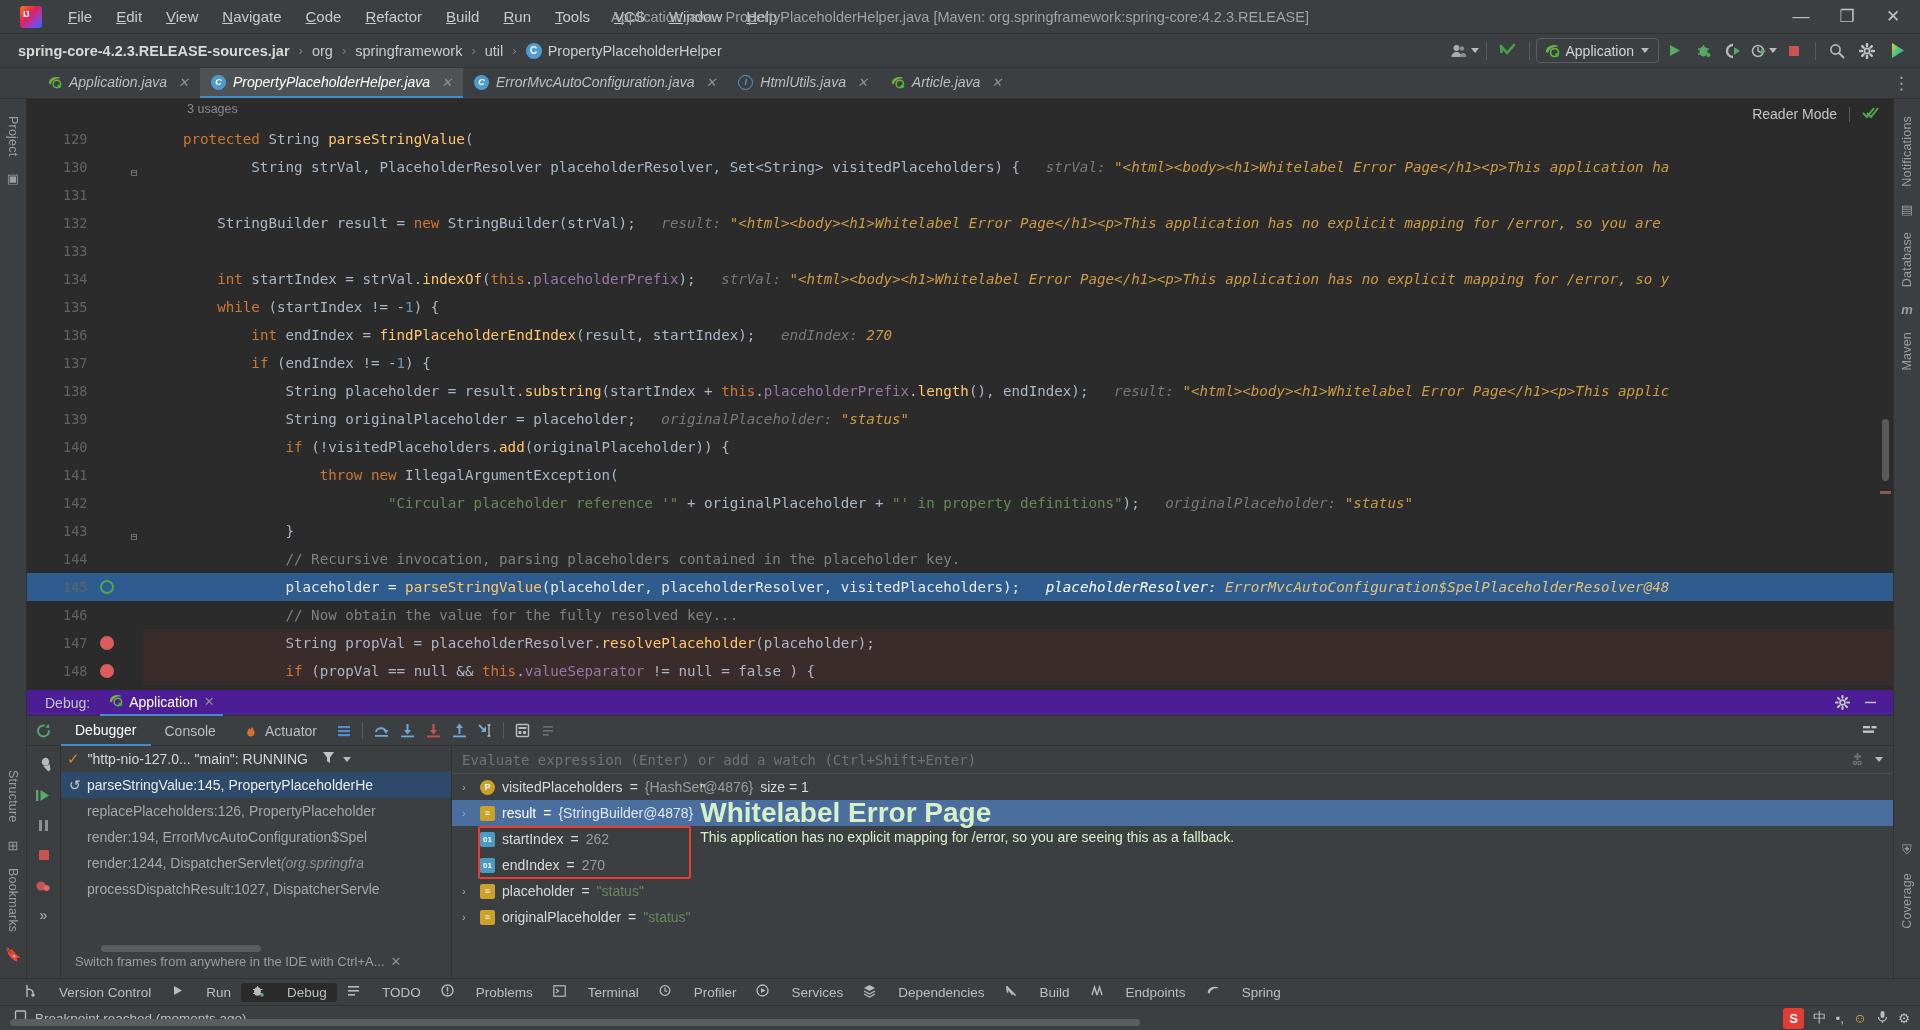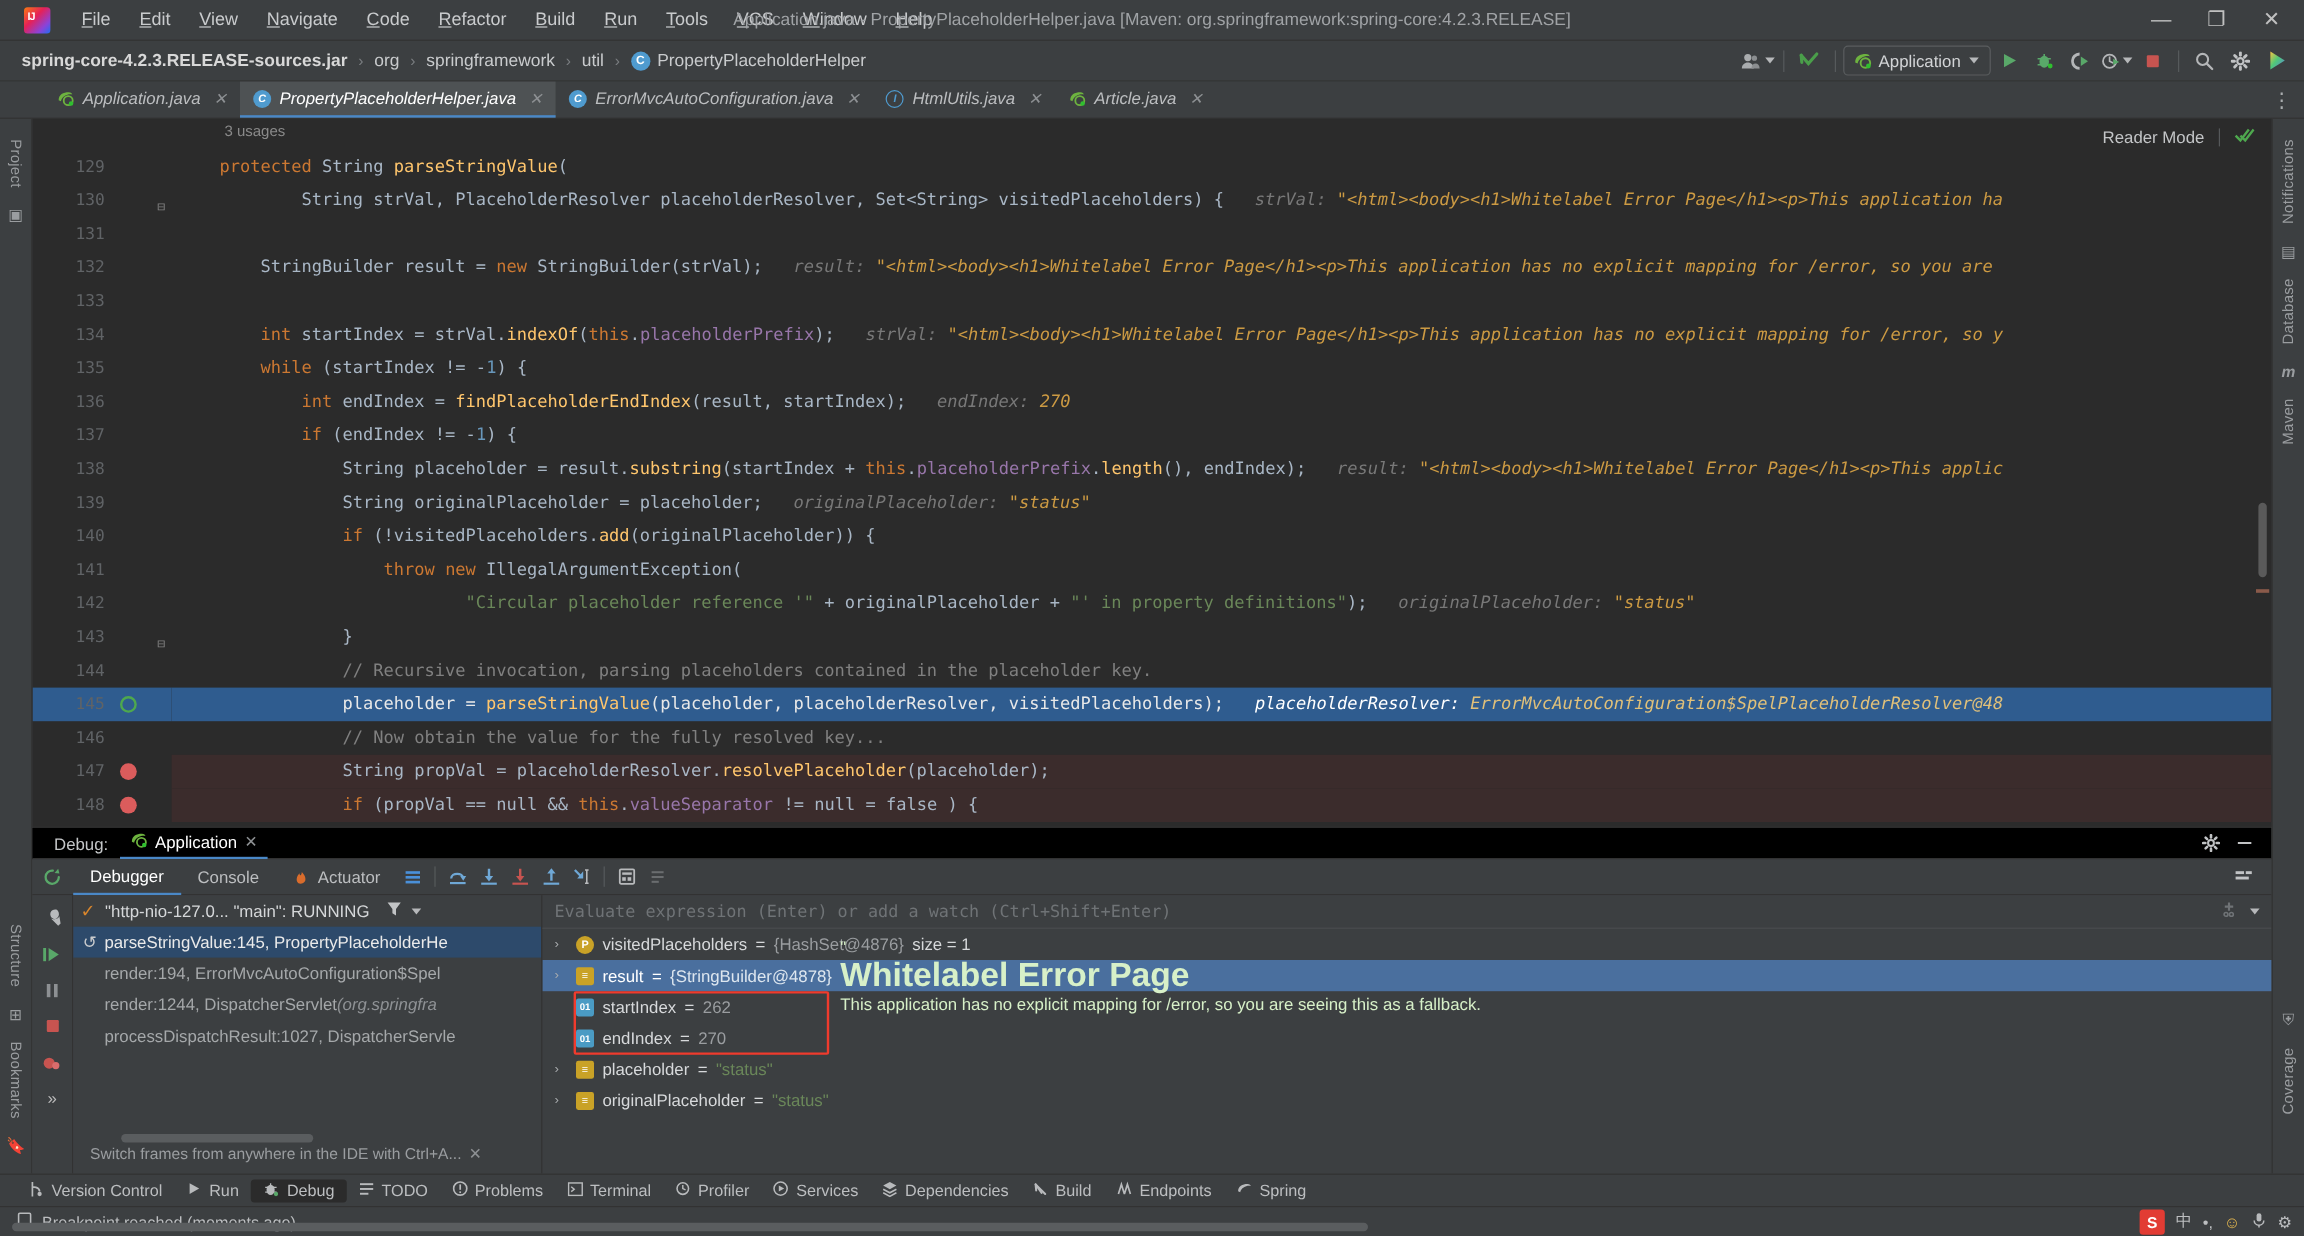--- a/index.html
+++ b/index.html
@@ -114,21 +114,21 @@
   .fn{color:#ffc66d;} .fld{color:#9876aa;}
   .hint{color:#787878; font-style:italic;} .hintv{color:#cc9a43; font-style:italic;}
   .on-blue{ color:#e8e8e8;} .on-blue .hint{color:#ffffff;} .on-blue .hintv{color:#e0c07a;}
 
   .scroll-thumb{ position:absolute; right:4px; top:320px; width:7px; height:62px; background:#5a5a5a; border-radius:4px;}
   .scroll-mark{ position:absolute; right:2px; top:392px; width:11px; height:3px; background:#8a5a4a;}
 
   
   .debugwin{ flex:1; display:flex; flex-direction:column; background:#3c3f41; min-height:0; border-top:1px solid #2b2b2b;}
   .dbg-head{
-    height:26px; display:flex; align-items:center; background:#000000; padding-left:18px; gap:10px;
+    height:26px; display:flex; align-items:center; background:#4c1d95; padding-left:18px; gap:10px;
     border-bottom:1px solid #323232; flex:0 0 26px;
   }
   .dbg-label{ font-size:14px; color:#c4c6c8;}
   .dbg-tab{ display:flex;align-items:center;gap:6px; font-size:14px; color:#ffffff; height:26px;
             border-bottom:2px solid #4a88c7; padding:0 8px;}
   .dbg-tab .x{color:#8d9093;font-size:13px;}
   .dbg-head-right{margin-left:auto;display:flex;align-items:center;gap:2px;padding-right:10px;}
 
   .dbg-toolrow{ height:30px; display:flex;align-items:center; gap:0; background:#3c3f41; flex:0 0 30px;
                 border-bottom:1px solid #323232;}
@@ -167,21 +167,21 @@
   .vstr{ color:#6a8759;} .sel .vstr{color:#d7f0c8;}
   .vtype{ color:#9a9da0;} .sel .vtype{color:#dde6ef;}
   .redbox{ position:absolute; border:2px solid #ef3b2d; border-radius:2px; pointer-events:none;}
   .hbar{ position:absolute; height:7px; background:#5a5d5f; border-radius:4px;}
 
   
   .statusbar{
     height:27px; background:#3c3f41; display:flex;align-items:center; gap:0; flex:0 0 27px;
     border-top:1px solid #323232; padding-left:14px;
   }
-  .sb-item{ display:flex;align-items:center;gap:6px; font-size:13.5px; color:#bcbec0; padding:1px 10px;}
+  .sb-item{ display:flex;align-items:center;gap:22px; font-size:13.5px; color:#bcbec0; padding:1px 10px;}
   .sb-item.active{ background:#2b2b2b; border-radius:3px;}
   .msgbar{
     height:25px; background:#3c3f41; display:flex;align-items:center;gap:8px; flex:0 0 25px; padding-left:14px;
     font-size:13.5px; color:#bcbec0; border-top:1px solid #323232;
   }
   .tray{ display:flex;align-items:center;gap:9px; margin-left:auto; padding-right:10px;}
   .tray-s{ width:21px;height:21px;background:#e23c34;border-radius:3px;color:#fff;font-size:13px;font-weight:bold;
            display:flex;align-items:center;justify-content:center;}
 </style>
 </head>
@@ -576,20 +576,23 @@
                   </svg>
               </span>
               <span class="arrow-dn"></span>
             </div>
             <div class="frame-list" id="framelist">
                 <div class="frame sel" style="position: relative;">
                   <span style="position:absolute;left:8px;color:#c9cbcd;">↺</span>
                   <span>parseStringValue:145, PropertyPlaceholderHe</span>
                 </div>
                 <div class="frame" style="position: relative;">
+                  <span>replacePlaceholders:126, PropertyPlaceholder</span>
+                </div>
+                <div class="frame" style="position: relative;">
                   <span>render:194, ErrorMvcAutoConfiguration$Spel</span>
                 </div>
                 <div class="frame" style="position: relative;">
                   <span>render:1244, DispatcherServlet </span>
                   <span class="ital">(org.springfra</span>
                 </div>
                 <div class="frame" style="position: relative;">
                   <span>processDispatchResult:1027, DispatcherServle</span>
                 </div>
                 <div class="hbar" style="left: 40px; bottom: 2px; width: 160px;"></div>

